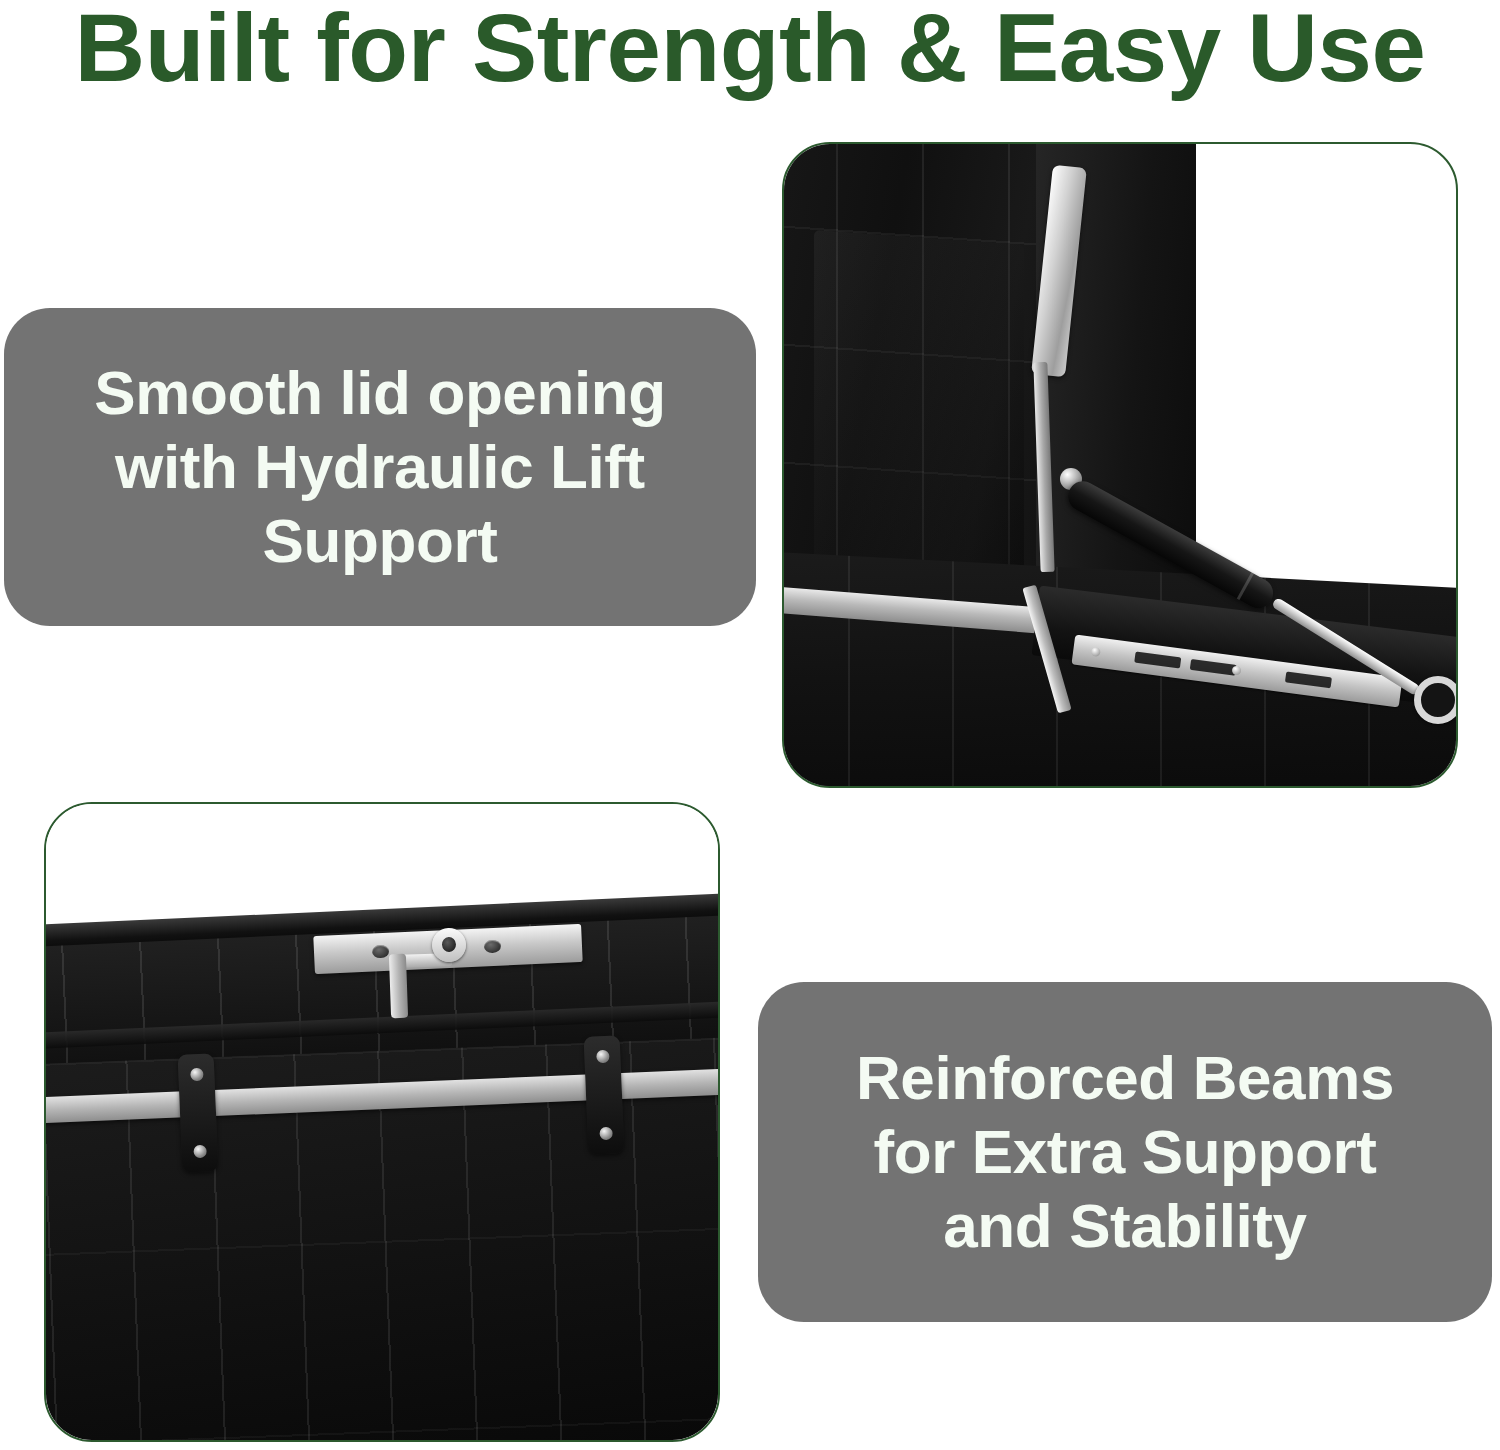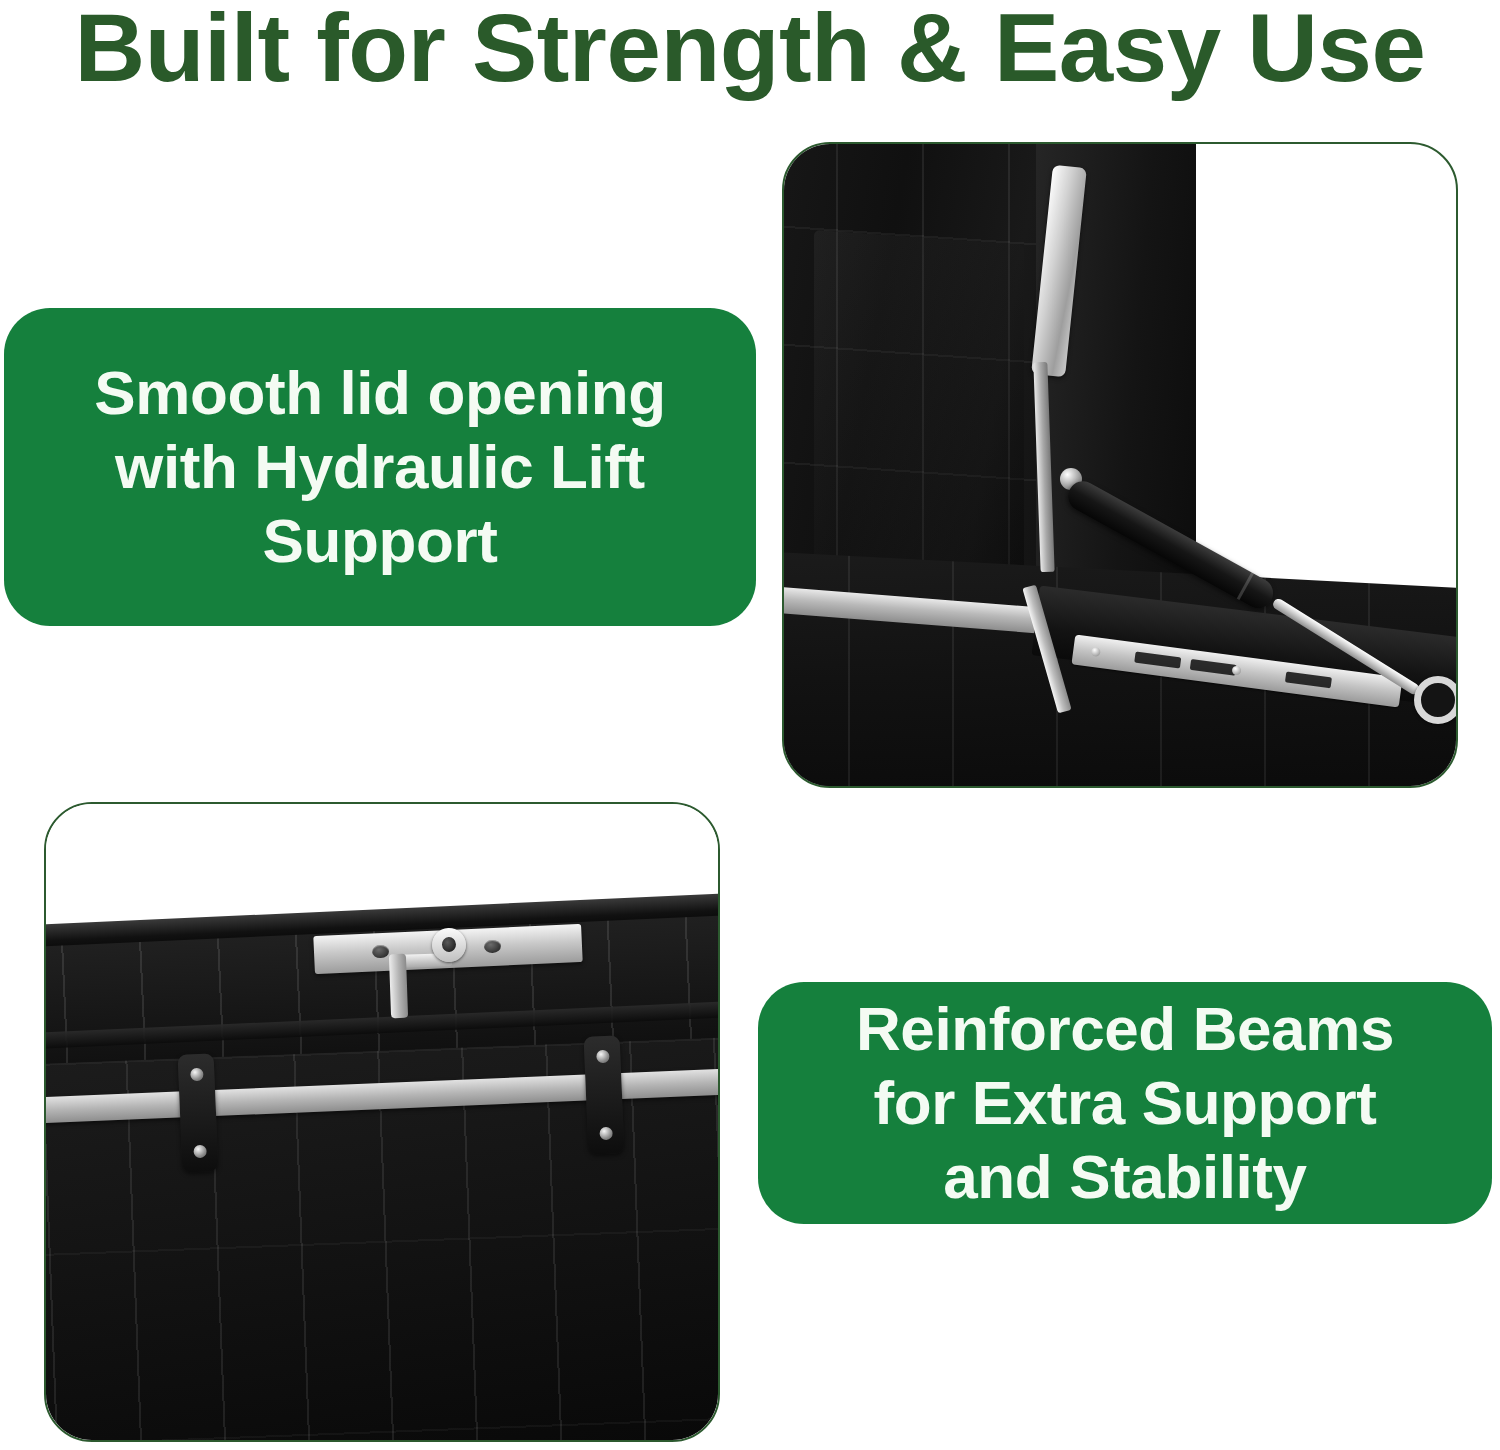--- a/index.html
+++ b/index.html
@@ -31,21 +31,21 @@
     letter-spacing: -0.5px;
     color: #2a5a2a;
     white-space: nowrap;
     transform: scaleX(1.02);
     transform-origin: center center;
   }
 
   
   .callout {
     position: absolute;
-    background: #15803d;
+    background: #737373;
     border-radius: 46px;
     display: flex;
     align-items: center;
     justify-content: center;
     box-sizing: border-box;
   }
   .callout-text {
     color: #f4fbf3;
     font-weight: 700;
     font-size: 62px;
@@ -59,21 +59,21 @@
   #callout-hydraulic {
     left: 4px;
     top: 308px;
     width: 752px;
     height: 318px;
   }
   #callout-beams {
     left: 758px;
     top: 982px;
     width: 734px;
-    height: 242px;
+    height: 340px;
   }
 
   
   .photo-panel {
     position: absolute;
     border: 2px solid #2c5a2f;
     border-radius: 48px;
     overflow: hidden;
     background: #ffffff;
     box-sizing: border-box;

